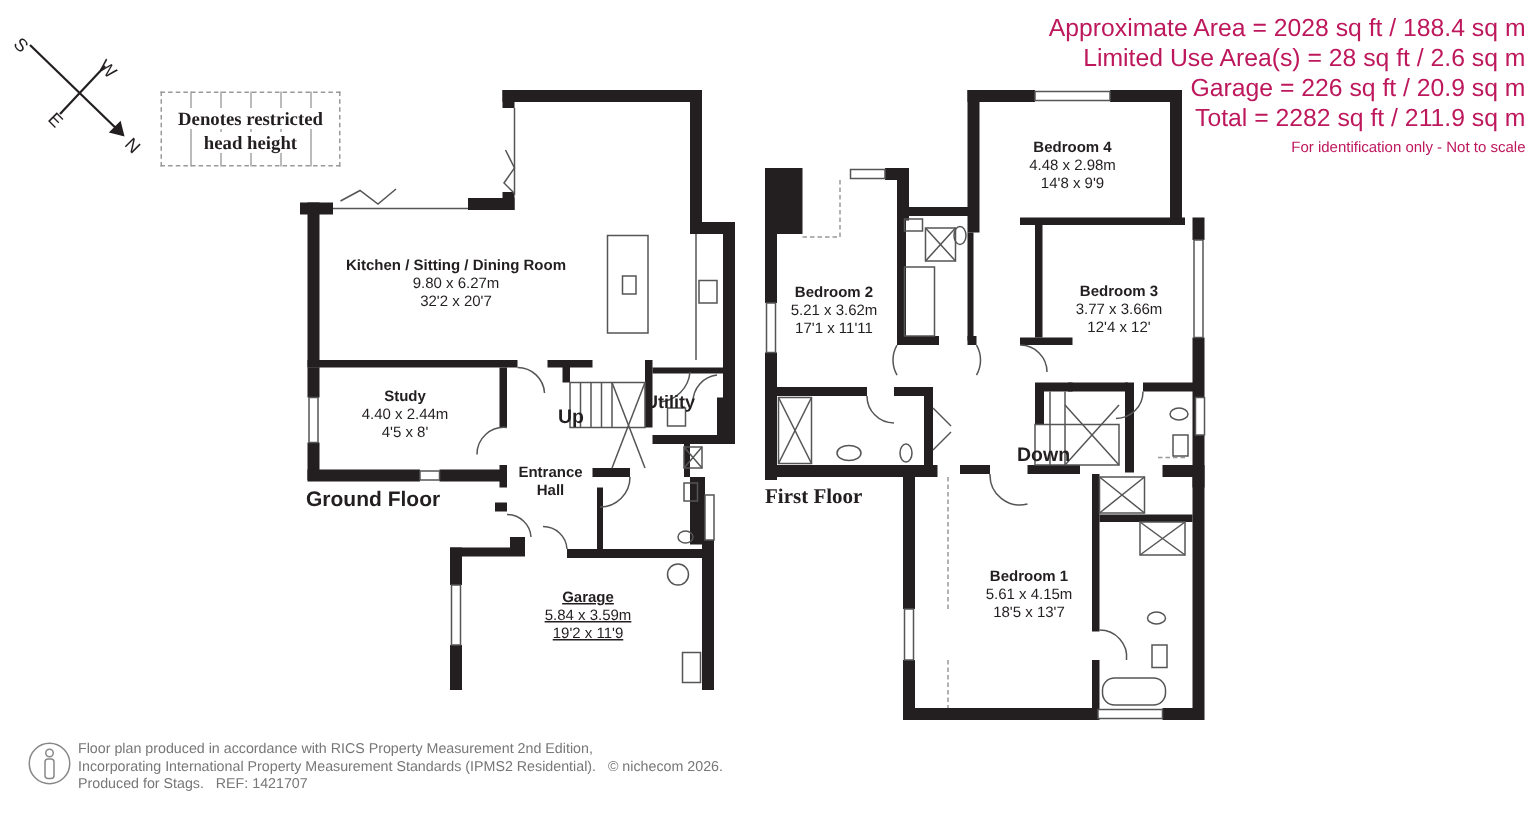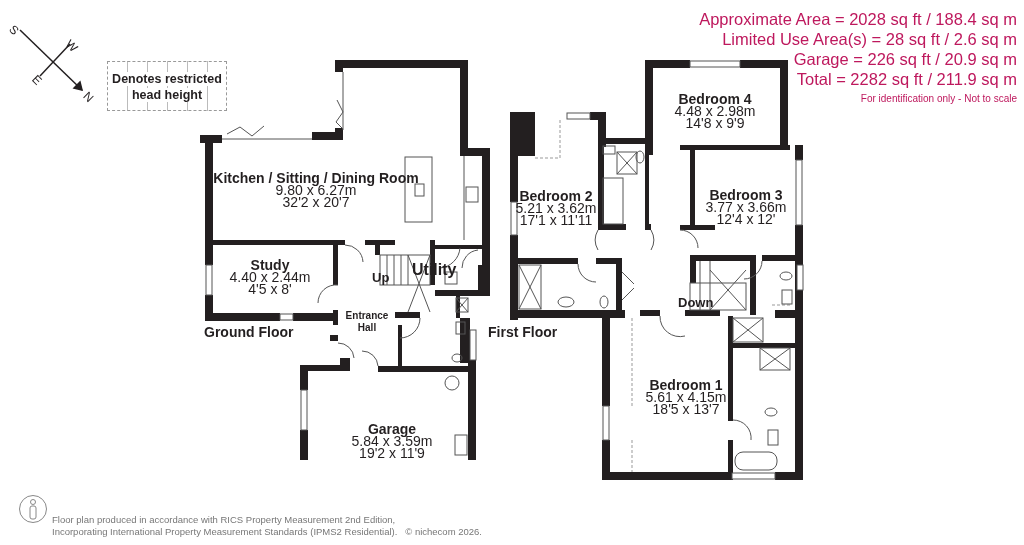--- a/index.html
+++ b/index.html
@@ -1,28 +1,28 @@
 <!DOCTYPE html>
 <html><head>
 <meta charset="utf-8">
 <style>
   html, body { margin:0; padding:0; background:#ffffff; }
   body { width:1024px; height:545px; position:relative; overflow:hidden; font-family:"Liberation Sans", sans-serif; color:#231f20; }
   .abs { position:absolute; }
   svg.plan { position:absolute; left:0; top:0; }
   .area-lines { position:absolute; right:7px; top:9px; text-align:right; font-size:16.5px; line-height:20px; color:#be185d; }
   .area-note { font-size:10px; margin-top:3px; line-height:13px; }
-  .room-label { position:absolute; text-align:center; font-size:14px; line-height:12px; color:#231f20; transform:translateX(-50%); white-space:nowrap; }
+  .room-label { position:absolute; text-align:center; font-size:10px; line-height:12px; color:#231f20; transform:translateX(-50%); white-space:nowrap; }
   .room-label .name { font-weight:bold; }
   .floor-label { position:absolute; font-weight:bold; font-size:14px; color:#231f20; }
   .small-label { position:absolute; font-weight:bold; font-size:13px; color:#231f20; }
   .legend-box { position:absolute; left:107px; top:61px; width:120px; height:50px; border:1px dashed #999; text-align:center; font-weight:bold; font-size:12.5px; line-height:16px; padding-top:9px; box-sizing:border-box;
     background-image: repeating-linear-gradient(90deg, transparent 0 19px, #bbb 19px 20px); }
-  .legend-box span { background:#fff; }
-  .footer { position:absolute; left:52px; top:514px; font-size:9.5px; line-height:11.5px; color:#777; }
+  .legend-box span { background:#fff;font-family:Liberation Serif, serif; }
+  .footer { position:absolute; left:52px; top:494px; font-size:9.5px; line-height:11.5px; color:#777; }
 </style>
 </head>
 <body>
 
 <svg class="plan" width="1024" height="545" viewBox="0 0 1024 545">
   <g fill="#231f20" stroke="none">
 
     <rect x="335" y="60" width="133" height="8"></rect>
     <rect x="335" y="60" width="8" height="12"></rect>
     <rect x="460" y="60" width="8" height="92"></rect>
@@ -233,37 +233,37 @@
 </div>
 
 <div class="area-lines">
   <div>Approximate Area = 2028 sq ft / 188.4 sq m</div>
   <div>Limited Use Area(s) = 28 sq ft / 2.6 sq m</div>
   <div>Garage = 226 sq ft / 20.9 sq m</div>
   <div>Total = 2282 sq ft / 211.9 sq m</div>
   <div class="area-note">For identification only - Not to scale</div>
 </div>
 
-<div class="room-label" style="left:316px;top:172px;">
+<div class="room-label" style="left:304px;top:172px;">
   <div class="name">Kitchen / Sitting / Dining Room</div>
   <div>9.80 x 6.27m</div>
   <div>32'2 x 20'7</div>
 </div>
 <div class="room-label" style="left:270px;top:259px;">
   <div class="name">Study</div>
   <div>4.40 x 2.44m</div>
   <div>4'5 x 8'</div>
 </div>
 <div class="room-label" style="left:367px;top:310px;font-size:10px;line-height:12px;">
   <div class="name">Entrance</div>
   <div class="name">Hall</div>
 </div>
-<div class="small-label" style="left:412px;top:261px;font-size:16px;">Utility</div>
+<div class="small-label" style="left:430px;top:261px;font-size:12px;">Utility</div>
 <div class="small-label" style="left:372px;top:270px;">Up</div>
-<div class="room-label" style="left:392px;top:423px;">
+<div class="room-label" style="left:392px;top:393px;text-decoration:underline;">
   <div class="name">Garage</div>
   <div>5.84 x 3.59m</div>
   <div>19'2 x 11'9</div>
 </div>
 <div class="floor-label" style="left:204px;top:324px;">Ground Floor</div>
 
 <div class="room-label" style="left:715px;top:93px;">
   <div class="name">Bedroom 4</div>
   <div>4.48 x 2.98m</div>
   <div>14'8 x 9'9</div>
@@ -277,25 +277,26 @@
   <div class="name">Bedroom 3</div>
   <div>3.77 x 3.66m</div>
   <div>12'4 x 12'</div>
 </div>
 <div class="room-label" style="left:670px;top:379px;margin-left:16px;">
   <div class="name">Bedroom 1</div>
   <div>5.61 x 4.15m</div>
   <div>18'5 x 13'7</div>
 </div>
 <div class="small-label" style="left:678px;top:295px;">Down</div>
-<div class="floor-label" style="left:488px;top:324px;">First Floor</div>
+<div class="floor-label" style="left:510px;top:324px;font-family:Liberation Serif, serif;">First Floor</div>
 
 <div class="abs" style="left:18px;top:494px;width:30px;height:30px;">
   <svg width="30" height="30" viewBox="0 0 30 30">
     <circle cx="15" cy="15" r="13.5" fill="none" stroke="#888" stroke-width="1"></circle>
     <circle cx="15" cy="8" r="2.5" fill="none" stroke="#888" stroke-width="1"></circle>
     <rect x="12" y="12" width="6" height="13" rx="2" fill="none" stroke="#888" stroke-width="1"></rect>
   </svg>
 </div>
 <div class="footer">
   <div>Floor plan produced in accordance with RICS Property Measurement 2nd Edition,</div>
   <div style="white-space:pre;">Incorporating International Property Measurement Standards (IPMS2 Residential).   © nichecom 2026.</div>
+  <div style="white-space:pre;">Produced for Stags.   REF: 1421707</div>
 </div>
 
 </body></html>

